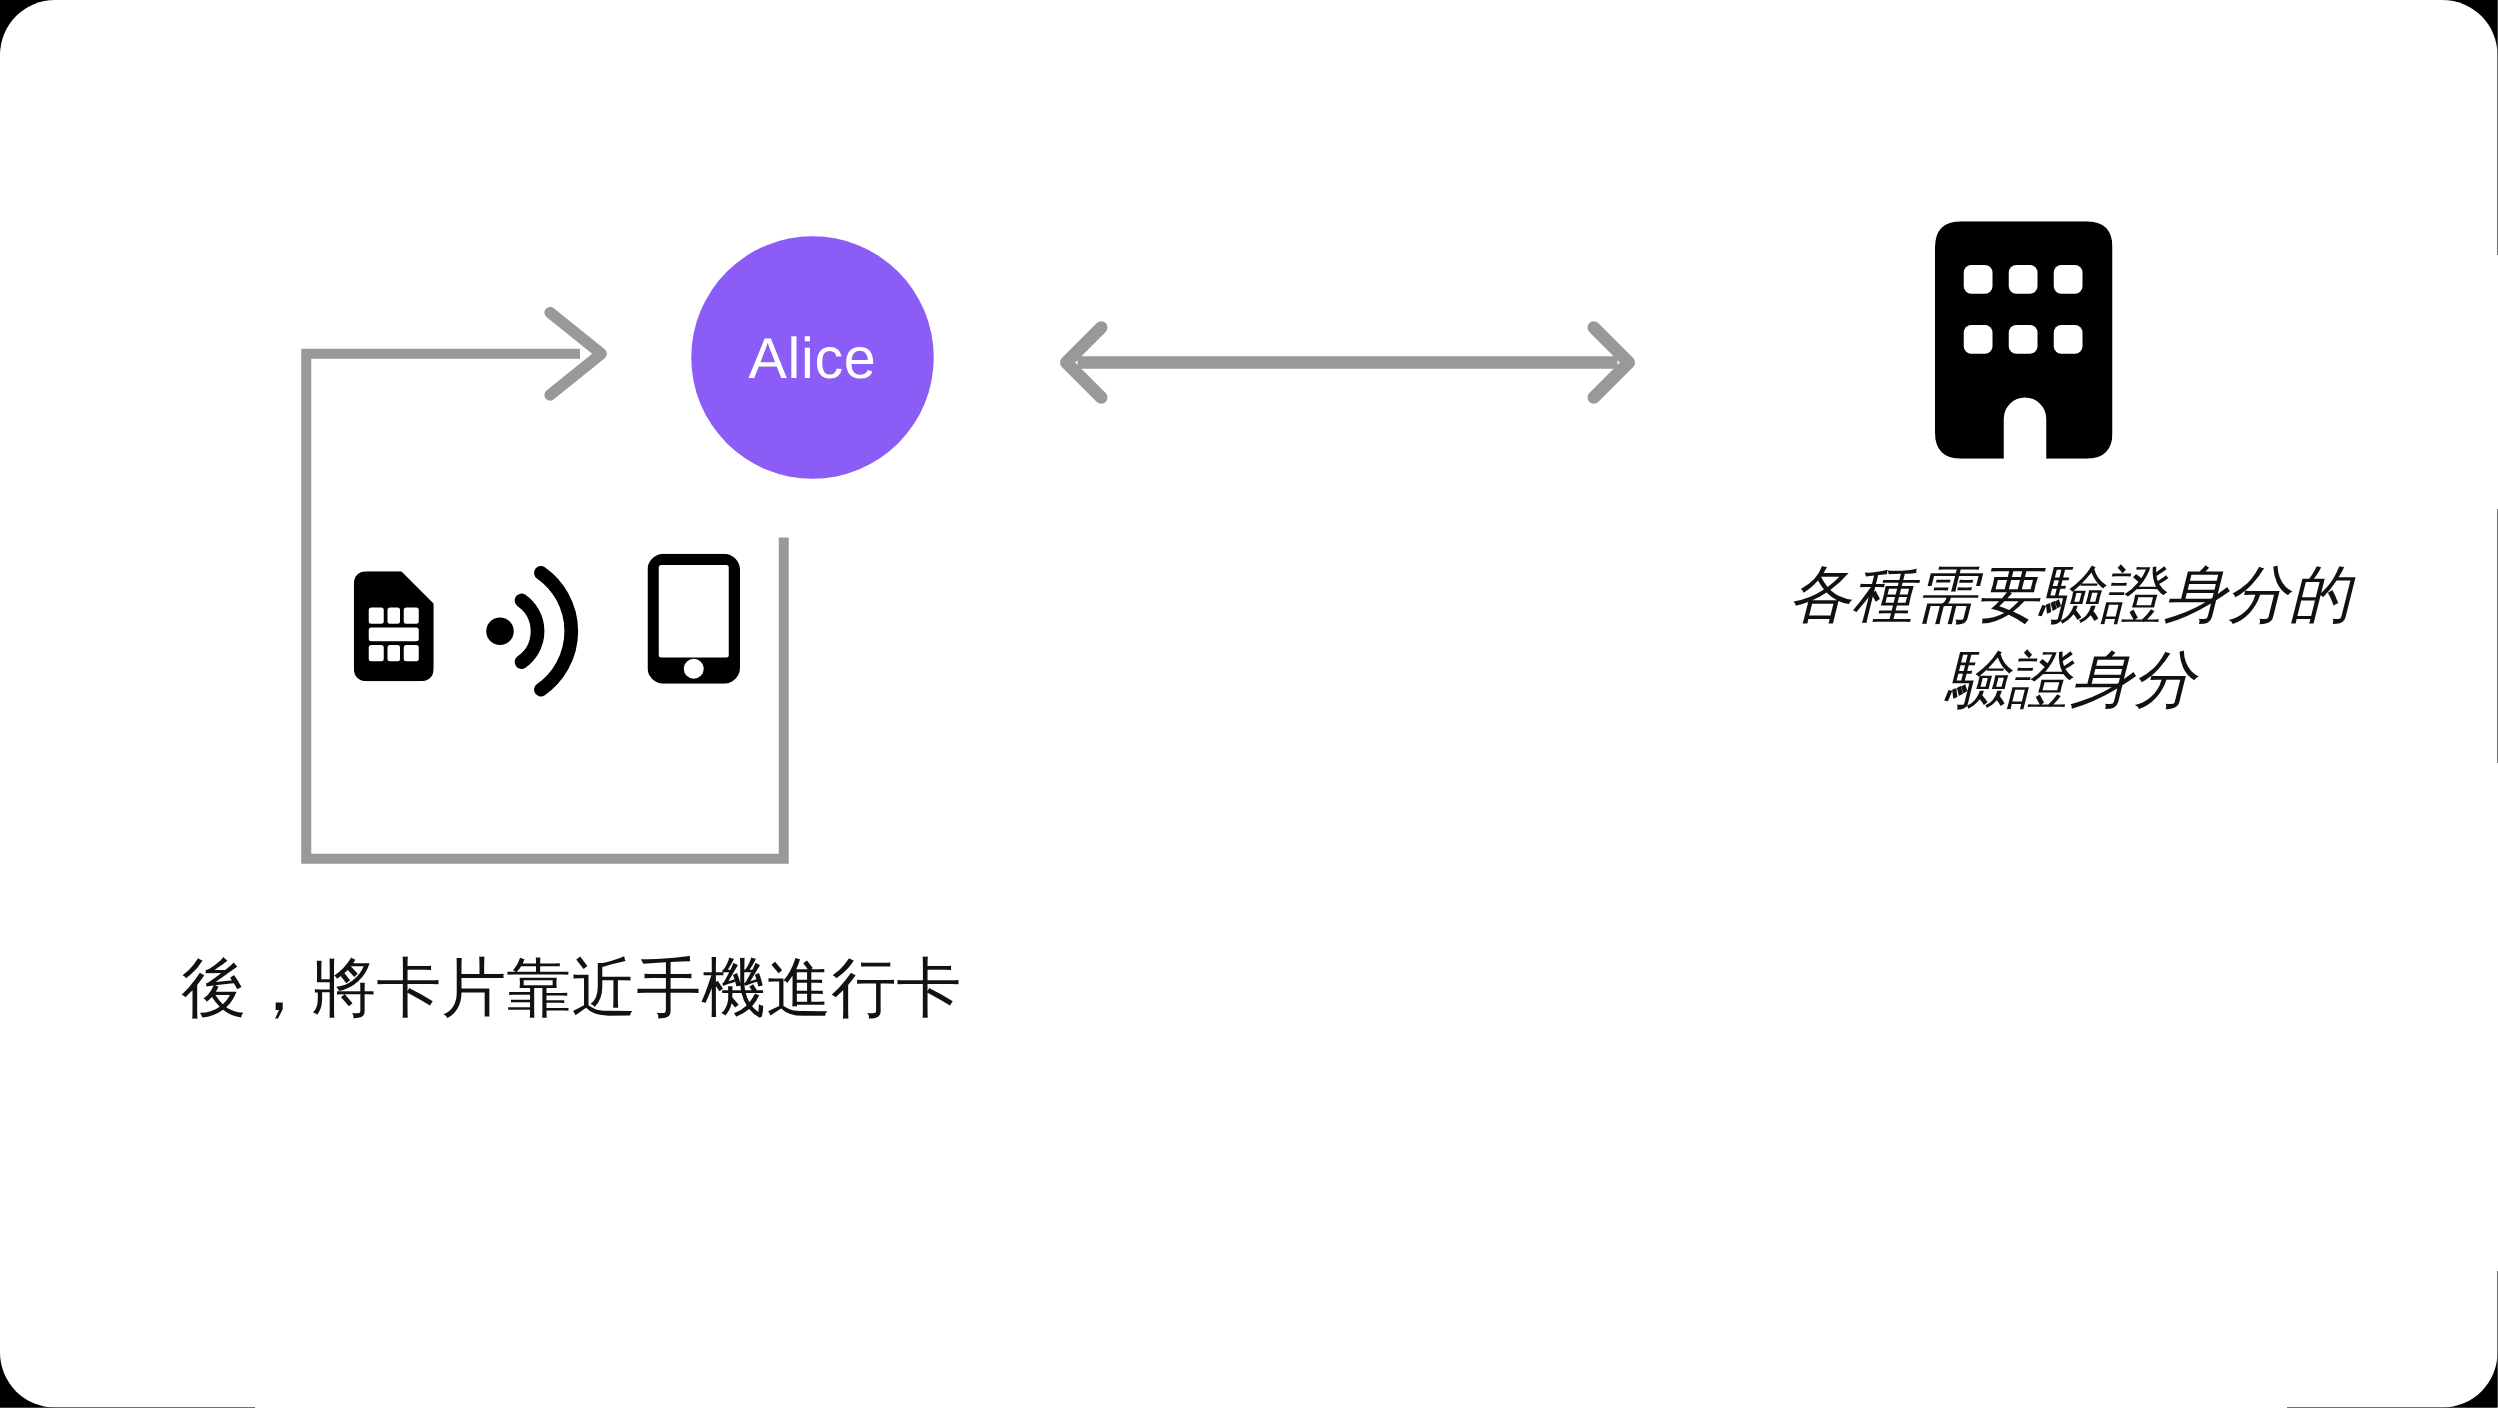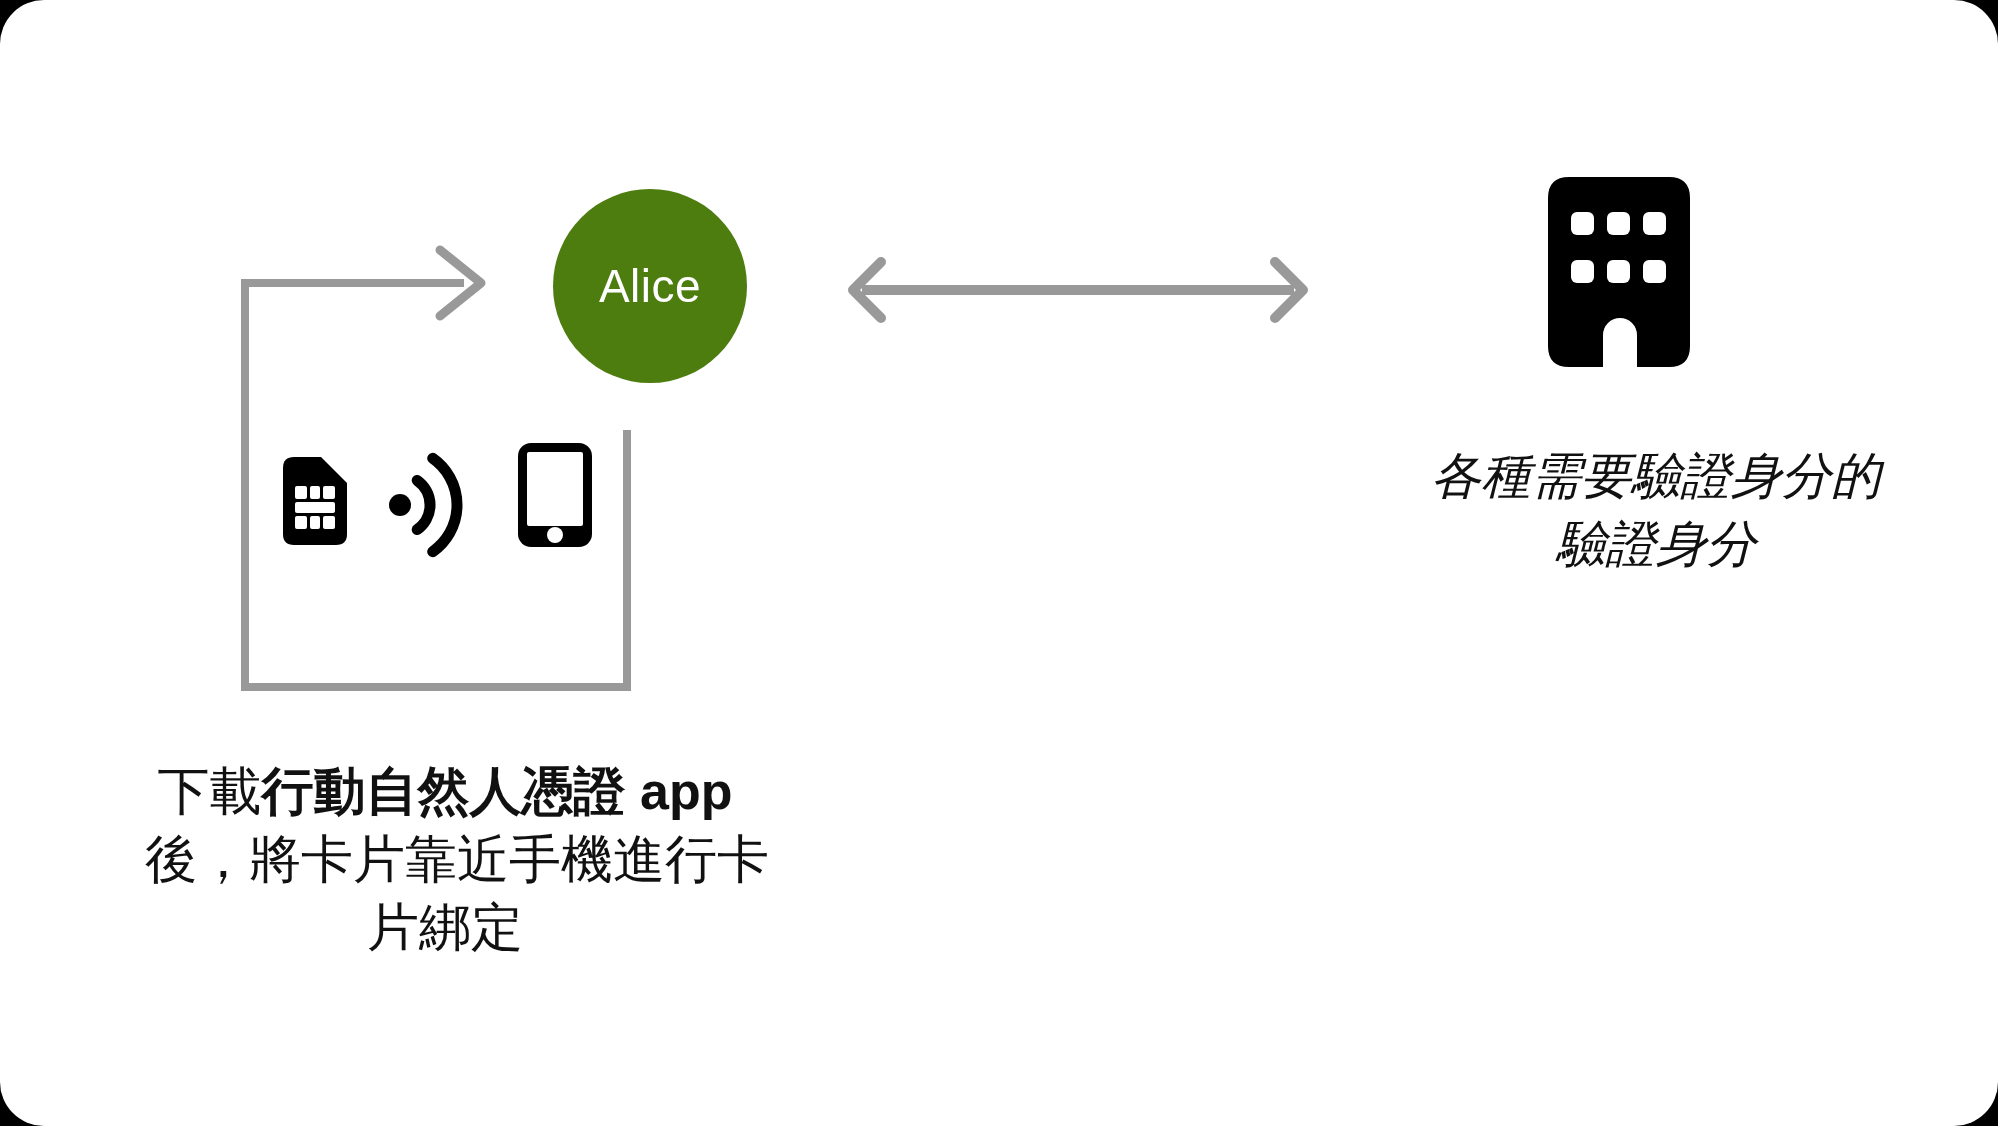--- a/index.html
+++ b/index.html
@@ -17,21 +17,21 @@
     overflow: hidden;
     color: #111111;
   }
   .abs { position: absolute; }
 
   
   .actor-circle {
     left: 553px; top: 189px;
     width: 194px; height: 194px;
     border-radius: 50%;
-    background: #4d7c0f;
+    background: #8b5cf6;
     display: flex;
     align-items: center;
     justify-content: center;
   }
   .actor-label {
     color: #ffffff;
     font-size: 46px;
     font-weight: 400;
     letter-spacing: 0.5px;
   }
@@ -117,25 +117,21 @@
     <path d="M 44.7,16.3 A 57 57 0 0 1 44.7,109.7" fill="none" stroke="#000000" stroke-width="11" stroke-linecap="round"></path>
   </svg>
 
   <svg class="abs phone-icon-box" width="74" height="104" viewBox="0 0 74 104">
     <rect x="0" y="0" width="74" height="104" rx="13" fill="#000000"></rect>
     <rect x="9" y="9" width="56" height="74" rx="2" fill="#ffffff"></rect>
     <circle cx="37" cy="92" r="8" fill="#ffffff"></circle>
   </svg>
 
   <div class="abs binding-caption">
-    <div>
-      <span>下載</span><span class="bold-seg">行動自然人憑證 app</span>
-    </div>
     <div>後，將卡片靠近手機進行卡</div>
-    <div>片綁定</div>
   </div>
 
   <svg class="abs building-box" width="142" height="190" viewBox="0 0 142 190">
     <path fill="#000000" d="M21,0 H121 Q142,0 142,21 V169 Q142,190 121,190 H89 V158 A17,17 0 0 0 55,158 V190 H21 Q0,190 0,169 V21 Q0,0 21,0 Z"></path>
     <rect x="23" y="35" width="23" height="23" rx="6" fill="#ffffff"></rect>
     <rect x="59" y="35" width="23" height="23" rx="6" fill="#ffffff"></rect>
     <rect x="95" y="35" width="23" height="23" rx="6" fill="#ffffff"></rect>
     <rect x="23" y="83" width="23" height="23" rx="6" fill="#ffffff"></rect>
     <rect x="59" y="83" width="23" height="23" rx="6" fill="#ffffff"></rect>
     <rect x="95" y="83" width="23" height="23" rx="6" fill="#ffffff"></rect>

